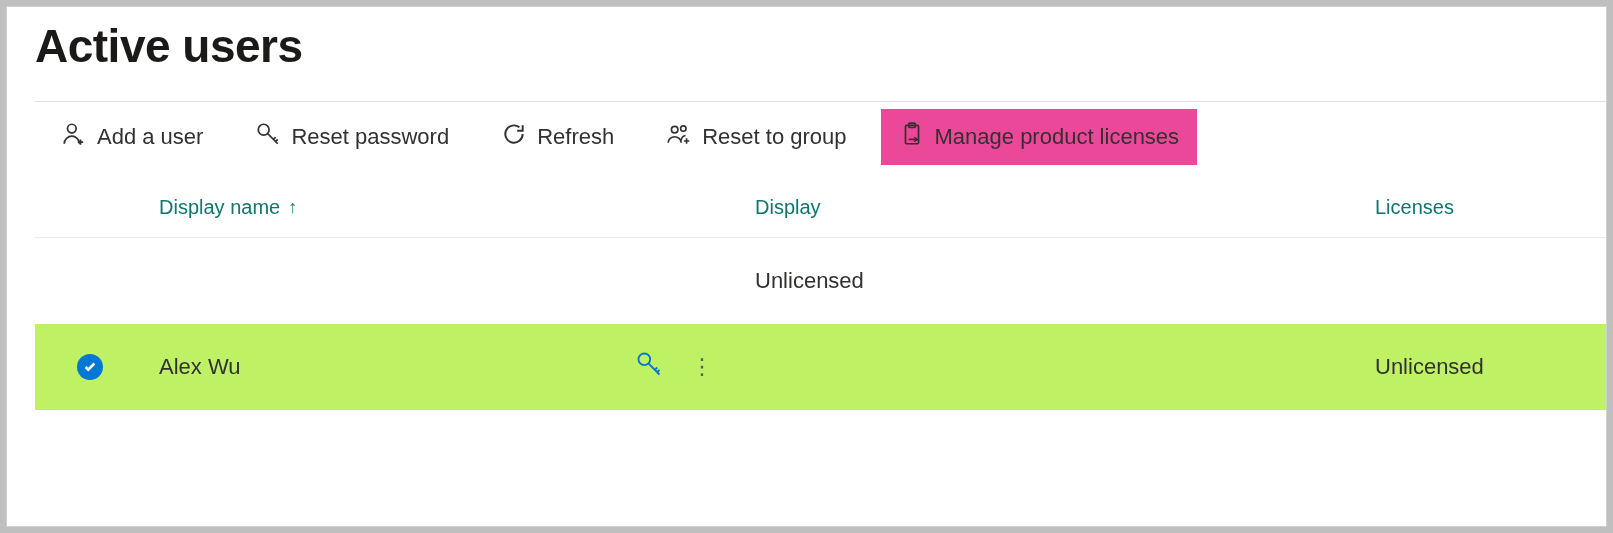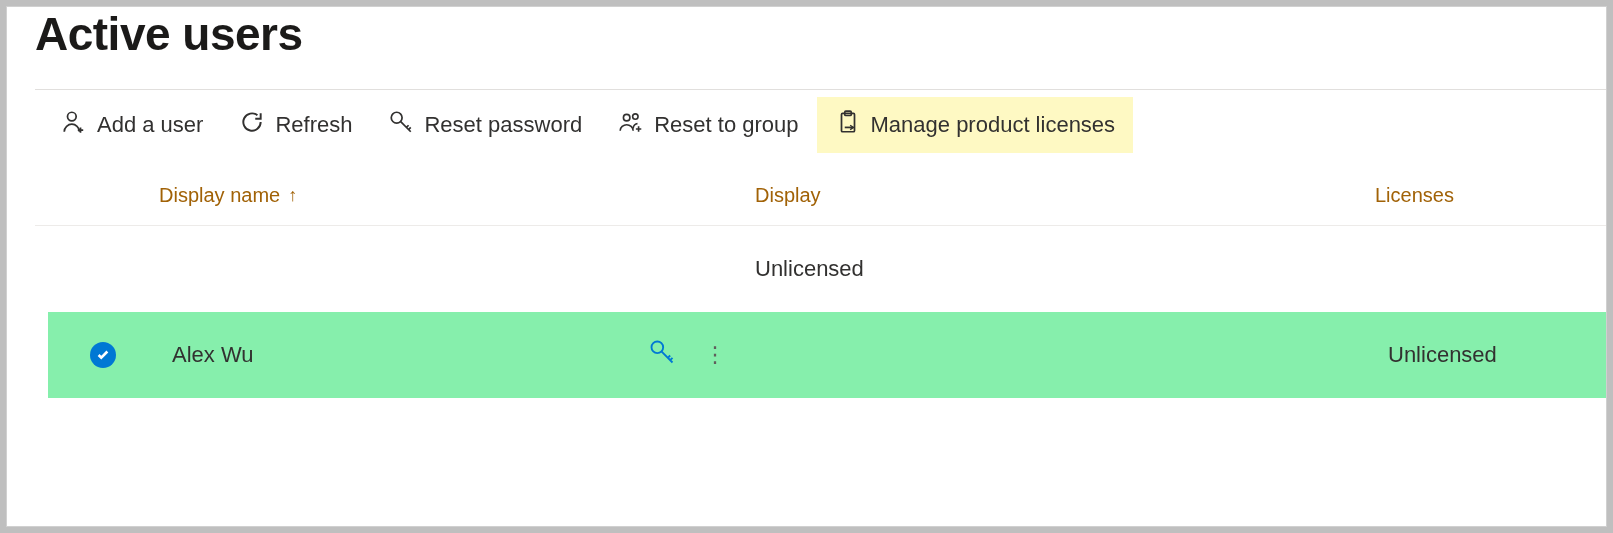--- a/index.html
+++ b/index.html
@@ -11,86 +11,85 @@
   }
   .window {
     width: 1601px;
     height: 521px;
     background: #ffffff;
     border: 1px solid #d0d0d0;
     overflow: hidden;
     position: relative;
   }
   .content {
-    padding: 0 0 0 28px;
+    padding: 12px 0 0 28px;
     border-radius: 13px;
   }
   h1.page-title {
     font-size: 46px;
     font-weight: 700;
     margin: 0 0 28px 0;
     color: #1b1a19;
     letter-spacing: -0.5px;
   }
   .divider {
     border: none;
     border-top: 1px solid #e1dfdd;
     margin: 0;
   }
   .toolbar {
     display: flex;
     align-items: center;
-    gap: 0;
+    gap: 16px;
     padding: 10px 0 10px 8px;
     height: 70px;
   }
   .toolbar-btn {
     display: flex;
     align-items: center;
     gap: 10px;
     padding: 12px 18px;
     font-size: 22px;
     font-weight: 400;
     color: #323130;
     cursor: pointer;
     border: none;
     background: transparent;
     white-space: nowrap;
   }
   .toolbar-btn.highlighted {
-    background: #fef9c3;
+    background: #ec4899;
   }
   .toolbar-btn svg {
     width: 26px;
     height: 26px;
     flex-shrink: 0;
   }
   .table-header {
     display: flex;
     align-items: flex-start;
     padding: 24px 0 18px 0;
     border-bottom: 1px solid #edebe9;
     font-size: 20px;
-    color: #a16207;
+    color: #0f766e;
   }
   .col-check { width: 100px; flex-shrink:0; }
   .col-name { width: 620px; display:flex; align-items:center; gap:8px; flex-shrink:0; padding-left: 24px; }
   .col-user { width: 620px; flex-shrink:0; }
   .col-lic  { flex-shrink:0; }
   .sort-arrow { font-size: 18px; }
   .row {
     display: flex;
     align-items: center;
     height: 86px;
     font-size: 22px;
     color: #323130;
   }
   .row.selected {
-    background: #86efac;
-    margin-left: 13px;
+    background: #bef264;
   }
   .row .col-check {
     display:flex;
     justify-content:center;
     align-items:center;
     padding-left: 10px;
   }
   .checkmark-circle {
     width: 26px;
     height: 26px;
@@ -128,36 +127,36 @@
             <circle cx="10" cy="7" r="4"></circle>
             <path d="M3 21c0-4 3.5-7 7-7s7 3 7 7"></path>
             <path d="M18 17v5M15.5 19.5h5"></path>
           </svg>
         </span>
         <span>Add a user</span>
       </button>
 
       <button class="toolbar-btn">
         <span>
+          <svg viewBox="0 0 24 24" fill="none" stroke="#323130" stroke-width="1.6">
+            <circle cx="8" cy="8" r="5"></circle>
+            <path d="M11.5 11.5L21 21M17 17l2-2M19 19l2-2"></path>
+          </svg>
+        </span>
+        <span>Reset password</span>
+      </button>
+
+      <button class="toolbar-btn">
+        <span>
           <svg viewBox="0 0 24 24" fill="none" stroke="#323130" stroke-width="1.8">
             <path d="M20 12a8 8 0 1 1-3-6.2"></path>
             <path d="M20 4v5h-5"></path>
           </svg>
         </span>
         <span>Refresh</span>
-      </button>
-
-      <button class="toolbar-btn">
-        <span>
-          <svg viewBox="0 0 24 24" fill="none" stroke="#323130" stroke-width="1.6">
-            <circle cx="8" cy="8" r="5"></circle>
-            <path d="M11.5 11.5L21 21M17 17l2-2M19 19l2-2"></path>
-          </svg>
-        </span>
-        <span>Reset password</span>
       </button>
 
       <button class="toolbar-btn">
         <span>
           <svg viewBox="0 0 24 24" fill="none" stroke="#323130" stroke-width="1.5">
             <circle cx="8" cy="8" r="3"></circle>
             <circle cx="16" cy="7" r="2.5"></circle>
             <path d="M2 20c0-3 3-5.5 6-5.5s6 2.5 6 5.5"></path>
             <path d="M14 18c0-2.5 2-4.5 4-4.5M19 16v5M16.5 18.5h5"></path>
           </svg>

